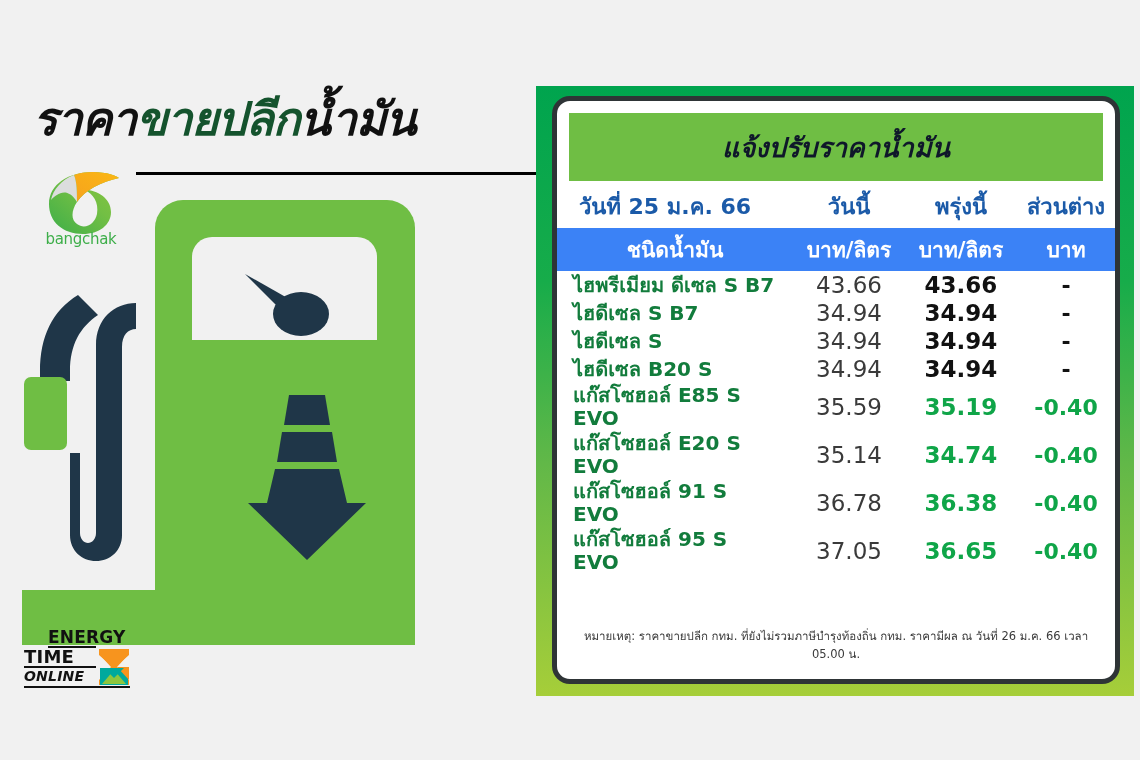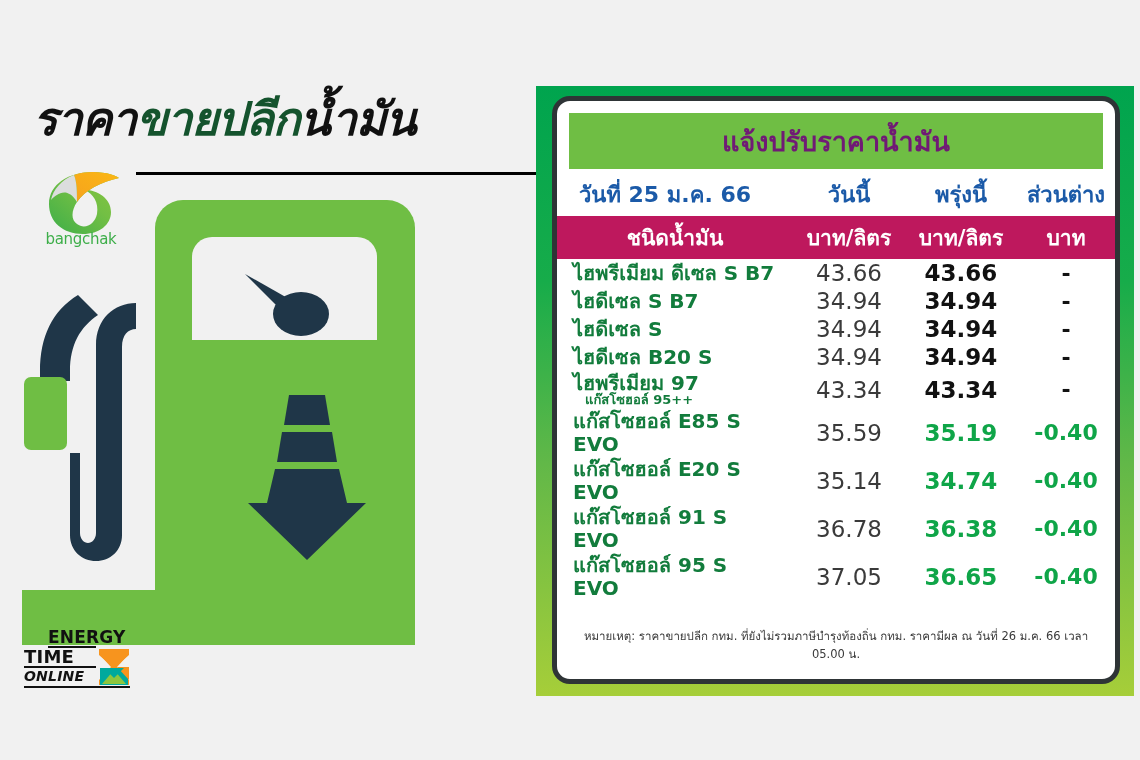--- a/index.html
+++ b/index.html
@@ -72,41 +72,41 @@
   .frame{
     position:absolute;left:536px;top:86px;width:598px;height:610px;
     background:linear-gradient(180deg,#00A44E 0%,#17AC4A 32%,#62B848 62%,#A6CE39 100%);
   }
   .card{
     position:absolute;left:552px;top:96px;width:568px;height:588px;
     background:#ffffff;border:5px solid #2E3436;border-radius:18px;
     box-sizing:border-box;overflow:hidden;
   }
   .card-title{
-    margin:12px 12px 0 12px;height:56px;background:#6FBE44;
+    margin:12px 12px 0 12px;height:68px;background:#6FBE44;
     display:flex;align-items:center;justify-content:center;
-    color:#701a75;font-size:27px;font-weight:bold;
+    color:#0f172a;font-size:27px;font-weight:bold;font-style:italic;
   }
 
   table.price{
     width:100%;border-collapse:collapse;table-layout:fixed;
     margin-top:2px;
   }
   table.price col.c0{width:236px;}
   table.price col.c1{width:112px;}
   table.price col.c2{width:112px;}
   table.price col.c3{width:98px;}
 
   tr.date-row td{
     color:#1B5AA8;font-size:22px;font-weight:bold;
     padding:6px 0 4px 0;text-align:center;
   }
   tr.date-row td.left{text-align:left;padding-left:22px;}
 
-  tr.unit-row{background:#be185d;margin-left:12px;}
+  tr.unit-row{background:#3b82f6;margin-left:12px;}
   tr.unit-row td{
     color:#ffffff;font-size:21px;font-weight:bold;
     padding:5px 0;text-align:center;
   }
   tr.unit-row td.left{text-align:center;}
 
   tr.data-row td{padding:1px 16px;vertical-align:middle;}
   .fuel{
     color:#127C3C;font-size:20px;font-weight:bold;
     padding-left:22px;line-height:1.15;
@@ -249,26 +249,20 @@
             <td class="tomo">34.94</td>
             <td class="diff">-</td>
           </tr>
           <tr class="data-row">
             <td class="fuel">ไฮดีเซล B20 S</td>
             <td class="today">34.94</td>
             <td class="tomo">34.94</td>
             <td class="diff">-</td>
           </tr>
           <tr class="data-row">
-            <td class="fuel">ไฮพรีเมียม 97<span class="sub">แก๊สโซฮอล์ 95++</span></td>
-            <td class="today">43.34</td>
-            <td class="tomo">43.34</td>
-            <td class="diff">-</td>
-          </tr>
-          <tr class="data-row">
             <td class="fuel">แก๊สโซฮอล์ E85 S EVO</td>
             <td class="today">35.59</td>
             <td class="tomo down">35.19</td>
             <td class="diff down">-0.40</td>
           </tr>
           <tr class="data-row">
             <td class="fuel">แก๊สโซฮอล์ E20 S EVO</td>
             <td class="today">35.14</td>
             <td class="tomo down">34.74</td>
             <td class="diff down">-0.40</td>

